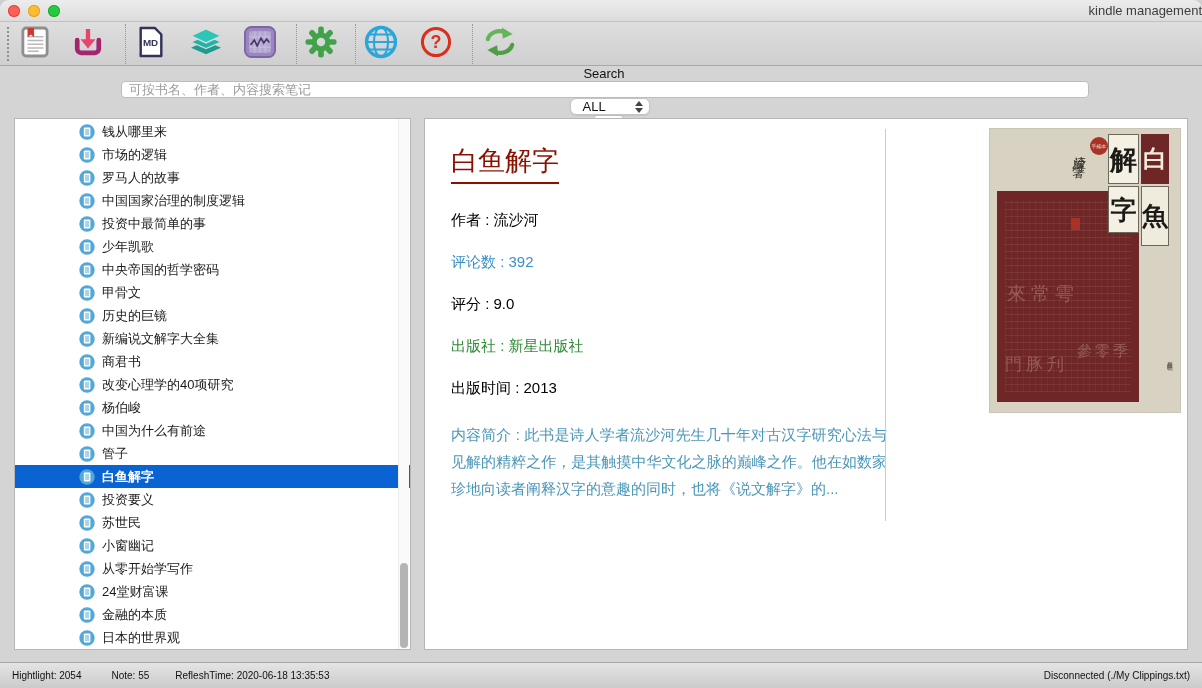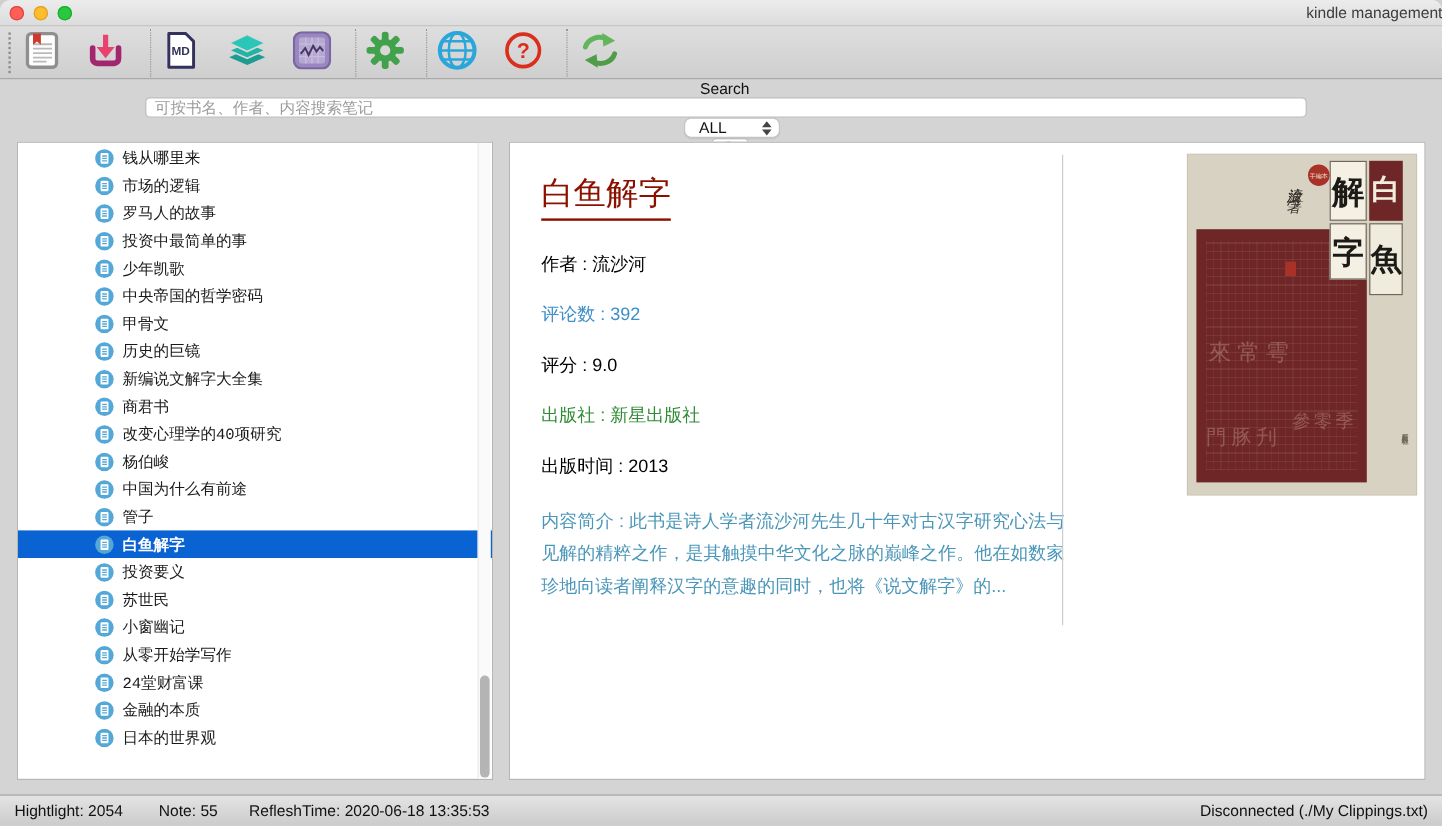--- a/index.html
+++ b/index.html
@@ -38,21 +38,21 @@
   .dropdown .val{font-size:13px;color:#111;flex:1;}
   .chevrons{display:flex;flex-direction:column;align-items:center;}
   .chev-up{width:0;height:0;border-left:4px solid transparent;border-right:4px solid transparent;border-bottom:5px solid #444;}
   .chev-down{width:0;height:0;border-left:4px solid transparent;border-right:4px solid transparent;border-top:5px solid #444;margin-top:2px;}
   .search-btn{margin-left:15px;width:31px;height:25px;background:linear-gradient(#fff,#f1f1f1);
     border:1px solid #bdbdbd;border-radius:4px;display:flex;align-items:center;justify-content:center;padding:0;}
 
   
   .content{position:absolute;left:0;top:114px;width:100%;height:548px;}
   .panel{position:absolute;background:#fff;border:1px solid #b5b5b5;}
-  .sidebar{left:14px;top:4px;width:397px;height:532px;overflow:hidden;font-family:Liberation Mono, monospace;}
+  .sidebar{left:14px;top:4px;width:397px;height:532px;overflow:hidden;}
   .list{position:absolute;left:0;top:1px;right:12px;}
   .row{height:23px;display:flex;align-items:center;padding-left:64px;width:397px;}
   .row .doc-ic{width:16px;height:16px;margin-right:7px;flex:0 0 auto;display:flex;}
   .row .row-label{font-size:13px;color:#1a1a1a;white-space:nowrap;}
   .row.selected{background:var(--selection);}
   .row.selected .row-label{color:#fff;font-weight:bold;}
   .scrollbar{position:absolute;right:1px;top:0;width:11px;height:530px;background:#fafafa;border-left:1px solid #ececec;}
   .thumb{position:absolute;left:1px;top:444px;width:8px;height:85px;border-radius:4px;background:#b4b4b4;}
 
   .main{left:424px;top:4px;width:764px;height:532px;}
@@ -88,21 +88,21 @@
   .badge{position:absolute;left:101px;top:9px;width:18px;height:18px;border-radius:50%;
     background:#a83228;color:#ecdfc8;font-size:5px;display:flex;align-items:center;justify-content:center;}
   .sig{position:absolute;left:80px;top:18px;writing-mode:vertical-rl;font-size:12px;color:#35302a;
     font-family:"Liberation Serif","DejaVu Serif",serif;font-style:italic;letter-spacing:2px;}
   .seal{position:absolute;left:82px;top:90px;width:9px;height:12px;background:#a83228;}
   .spine{position:absolute;right:7px;top:228px;writing-mode:vertical-rl;font-size:6px;color:#6b6257;letter-spacing:1px;}
 
   
   .statusbar{position:absolute;left:0;top:662px;width:100%;height:26px;
     background:linear-gradient(#e4e4e4,#cbcbcb);border-top:1px solid #a6a6a6;
-    display:flex;align-items:center;font-size:13px;color:#111;padding:4px 12px;}
+    display:flex;align-items:center;font-size:10px;color:#111;padding:4px 12px;}
   .st1{margin-right:30px;} .st2{margin-right:26px;}
   .st-right{margin-left:auto;}
 </style>
 </head>
 <body>
 
 <div class="window">
 
   <div class="titlebar">
     <div class="lights">
@@ -273,20 +273,30 @@
   </div>
           <div class="row">
     <span class="doc-ic">
       <svg viewBox="0 0 16 16" width="16" height="16">
         <circle cx="8" cy="8" r="7.7" fill="var(--list-icon-blue)"></circle>
         <rect x="4.8" y="3.6" width="6.6" height="8.8" rx="1" fill="#ffffff"></rect>
         <path d="M6.1 6h4M6.1 8h4M6.1 10h4" stroke="var(--list-icon-blue)" stroke-width="1.1"></path>
       </svg>
     </span>
     <span class="row-label">罗马人的故事</span>
+  </div>
+          <div class="row">
+    <span class="doc-ic">
+      <svg viewBox="0 0 16 16" width="16" height="16">
+        <circle cx="8" cy="8" r="7.7" fill="var(--list-icon-blue)"></circle>
+        <rect x="4.8" y="3.6" width="6.6" height="8.8" rx="1" fill="#ffffff"></rect>
+        <path d="M6.1 6h4M6.1 8h4M6.1 10h4" stroke="var(--list-icon-blue)" stroke-width="1.1"></path>
+      </svg>
+    </span>
+    <span class="row-label">中国国家治理的制度逻辑</span>
   </div>
           <div class="row">
     <span class="doc-ic">
       <svg viewBox="0 0 16 16" width="16" height="16">
         <circle cx="8" cy="8" r="7.7" fill="var(--list-icon-blue)"></circle>
         <rect x="4.8" y="3.6" width="6.6" height="8.8" rx="1" fill="#ffffff"></rect>
         <path d="M6.1 6h4M6.1 8h4M6.1 10h4" stroke="var(--list-icon-blue)" stroke-width="1.1"></path>
       </svg>
     </span>
     <span class="row-label">投资中最简单的事</span>

